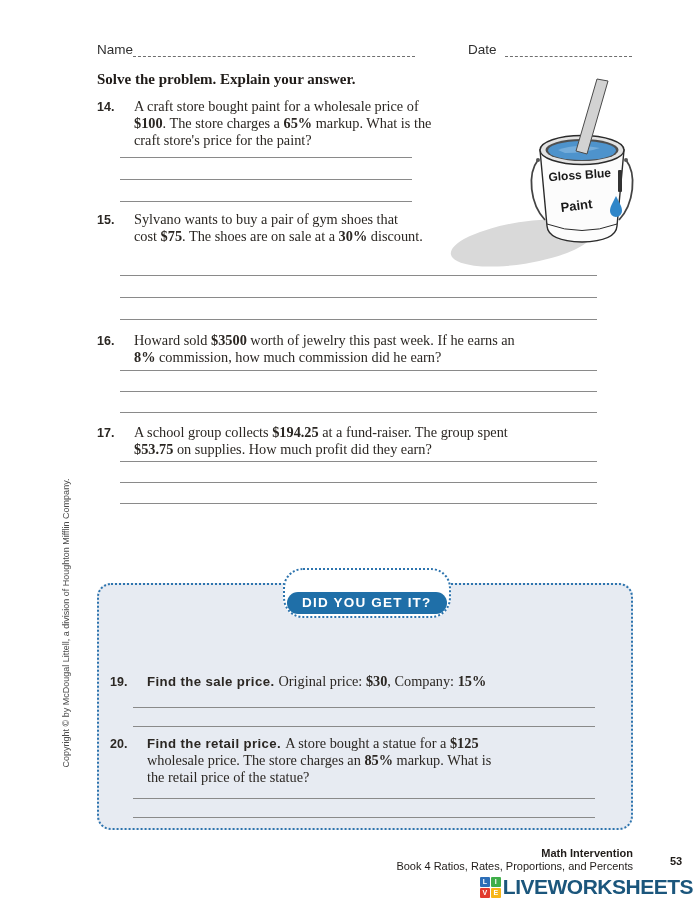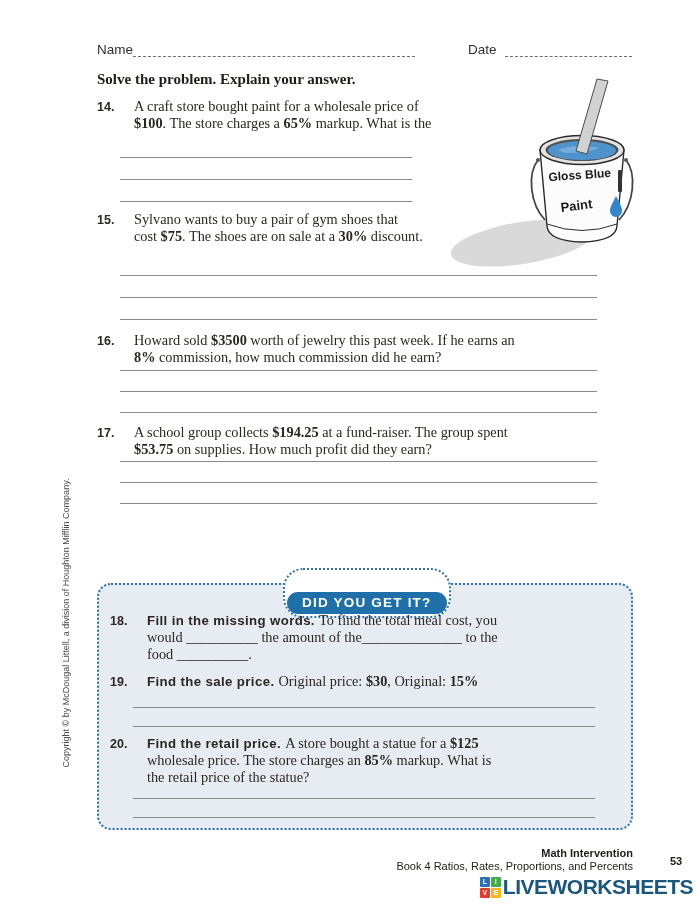--- a/index.html
+++ b/index.html
@@ -63,21 +63,21 @@
 
   <span class="nd-label" style="left:97px">Name</span>
   <div class="nd-line" style="left:133px;width:282px"></div>
   <span class="nd-label" style="left:468px">Date</span>
   <div class="nd-line" style="left:505px;width:127px"></div>
 
   <div class="heading">Solve the problem. Explain your answer.</div>
 
   <div class="prob" style="top:98px">
     <span class="pnum">14.</span>
-    <div class="ptext" style="width:330px"><span>A craft store bought paint for a wholesale price of</span><br><span class="b">$100</span><span>. The store charges a </span><span class="b">65%</span><span> markup. What is the</span><br></div>
+    <div class="ptext" style="width:330px"><span>A craft store bought paint for a wholesale price of</span><br><span class="b">$100</span><span>. The store charges a </span><span class="b">65%</span><span> markup. What is the</span><br><span>craft store's price for the paint?</span></div>
   </div>
   <div class="lines h22" style="top:136px;left:120px;width:292px">
       <div class="ans-line"></div>
       <div class="ans-line"></div>
       <div class="ans-line"></div>
     </div>
 
   <div class="prob" style="top:211px">
     <span class="pnum">15.</span>
     <div class="ptext" style="width:330px"><span>Sylvano wants to buy a pair of gym shoes that</span><br><span>cost </span><span class="b">$75</span><span>. The shoes are on sale at a </span><span class="b">30%</span><span> discount.</span><br></div>
@@ -106,28 +106,24 @@
       <div class="ans-line"></div>
       <div class="ans-line"></div>
       <div class="ans-line"></div>
     </div>
 
   <div class="dyg-box"></div>
   <div class="badge">
     <div class="badge-inner">DID YOU GET IT?</div>
   </div>
 
-  <div class="prob boxprob" style="top:612px">
-    <span class="pnum">18.</span>
-    <div class="ptext" style="width:380px"><span class="lead">Fill in the missing words. </span><span>To find the total meal cost, you</span><br><span>would __________ the amount of the______________ to the</span><br><span>food __________.</span></div>
-  </div>
 
   <div class="prob boxprob" style="top:673px">
     <span class="pnum">19.</span>
-    <div class="ptext" style="width:420px"><span class="lead">Find the sale price. </span><span>Original price: </span><span class="b">$30</span><span>, Original: </span><span class="b">15%</span></div>
+    <div class="ptext" style="width:420px"><span class="lead">Find the sale price. </span><span>Original price: </span><span class="b">$30</span><span>, Company: </span><span class="b">15%</span></div>
   </div>
   <div class="lines h19" style="top:689px;left:133px;width:462px">
       <div class="ans-line"></div>
       <div class="ans-line"></div>
     </div>
 
   <div class="prob boxprob" style="top:735px">
     <span class="pnum">20.</span>
     <div class="ptext" style="width:400px"><span class="lead">Find the retail price. </span><span>A store bought a statue for a </span><span class="b">$125</span><br><span>wholesale price. The store charges an </span><span class="b">85%</span><span> markup. What is</span><br><span>the retail price of the statue?</span></div>
   </div>

